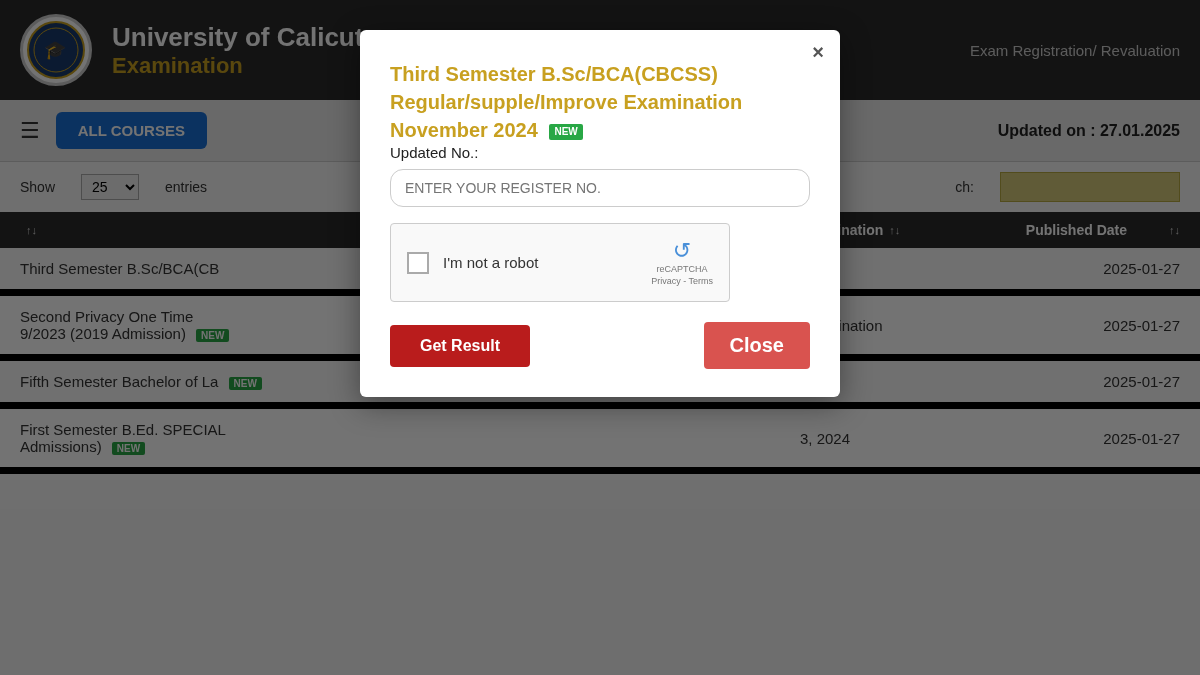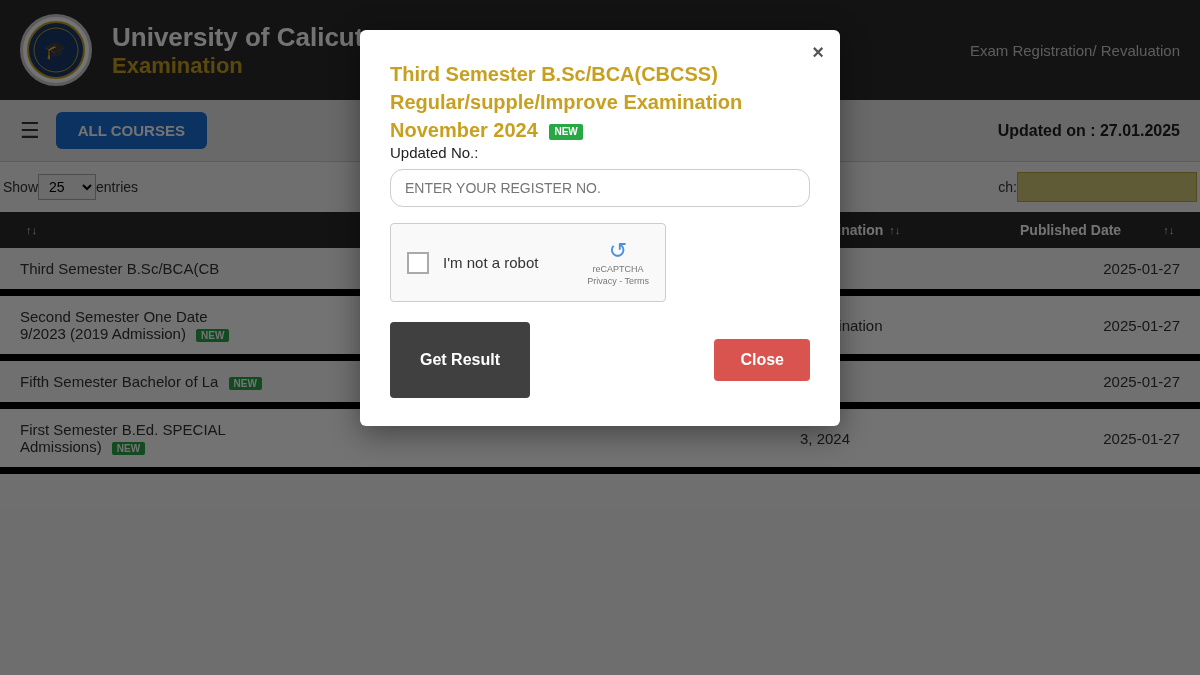--- a/index.html
+++ b/index.html
@@ -80,24 +80,24 @@
     .updated-text {
       margin-left: auto;
       font-size: 16px;
       font-weight: bold;
       color: #222;
     }
 
     
     .controls-row {
       background: #f5f5f5;
-      padding: 10px 3px;
-      display: flex;
-      align-items: center;
-      gap: 0;
+      padding: 10px 20px;
+      display: flex;
+      align-items: center;
+      gap: 26px;
       font-size: 14px;
       color: #333;
     }
     .show-select {
       border: 1px solid #aaa;
       padding: 3px 6px;
       font-size: 14px;
     }
     .search-label {
       margin-left: auto;
@@ -124,20 +124,21 @@
     }
     .table-header-cell {
       color: #fff;
       font-size: 14px;
       font-weight: bold;
       display: flex;
       align-items: center;
       gap: 6px;
     }
     .table-header-cell.right {
+      justify-content: flex-end;
       gap: 42px;
     }
     .sort-icon {
       font-size: 11px;
       color: #ccc;
     }
     .table-row {
       display: grid;
       grid-template-columns: 1fr 220px 160px;
       padding: 12px 20px;
@@ -228,21 +229,21 @@
       border-radius: 13px;
     }
     .captcha-box {
       border: 1px solid #ccc;
       border-radius: 4px;
       padding: 14px 16px;
       display: flex;
       align-items: center;
       gap: 14px;
       margin-bottom: 20px;
-      width: 276px;
+      width: 340px;
       background: #f9f9f9;
     }
     .captcha-checkbox {
       width: 22px;
       height: 22px;
       border: 2px solid #aaa;
       background: #fff;
       flex-shrink: 0;
     }
     .captcha-label {
@@ -263,35 +264,35 @@
       color: #777;
       text-align: center;
       line-height: 1.3;
     }
     .modal-buttons {
       display: flex;
       justify-content: space-between;
       align-items: center;
     }
     .get-result-btn {
-      background: #404040;
+      background: #b91c1c;
       color: #fff;
       border: none;
-      padding: 29px 30px;
+      padding: 12px 30px;
       font-size: 16px;
       font-weight: bold;
       cursor: pointer;
       border-radius: 4px;
     }
     .close-btn {
       background: #d9534f;
       color: #fff;
       border: none;
       padding: 12px 26px;
-      font-size: 16px;
+      font-size: 20px;
       font-weight: bold;
       cursor: pointer;
       border-radius: 4px;
     }
   </style>
 </head>
 <body>
 
 <div class="header">
   <div class="logo-circle">
@@ -345,21 +346,21 @@
   <div class="table-row">
     <div class="cell-title">
       <span>Third Semester B.Sc/BCA(CB</span>
     </div>
     <div class="cell-exam"></div>
     <div class="cell-date">2025-01-27</div>
   </div>
 
   <div class="table-row">
     <div class="cell-title">
-      <span>Second Semester One Date</span><br>
+      <span>Second Privacy One Time</span><br>
       <span>9/2023 (2019 Admission)</span>
       <span class="new-badge">NEW</span>
     </div>
     <div class="cell-exam">Examination</div>
     <div class="cell-date">2025-01-27</div>
   </div>
 
   <div class="table-row">
     <div class="cell-title">
       <span>Fifth Semester Bachelor of La</span>

